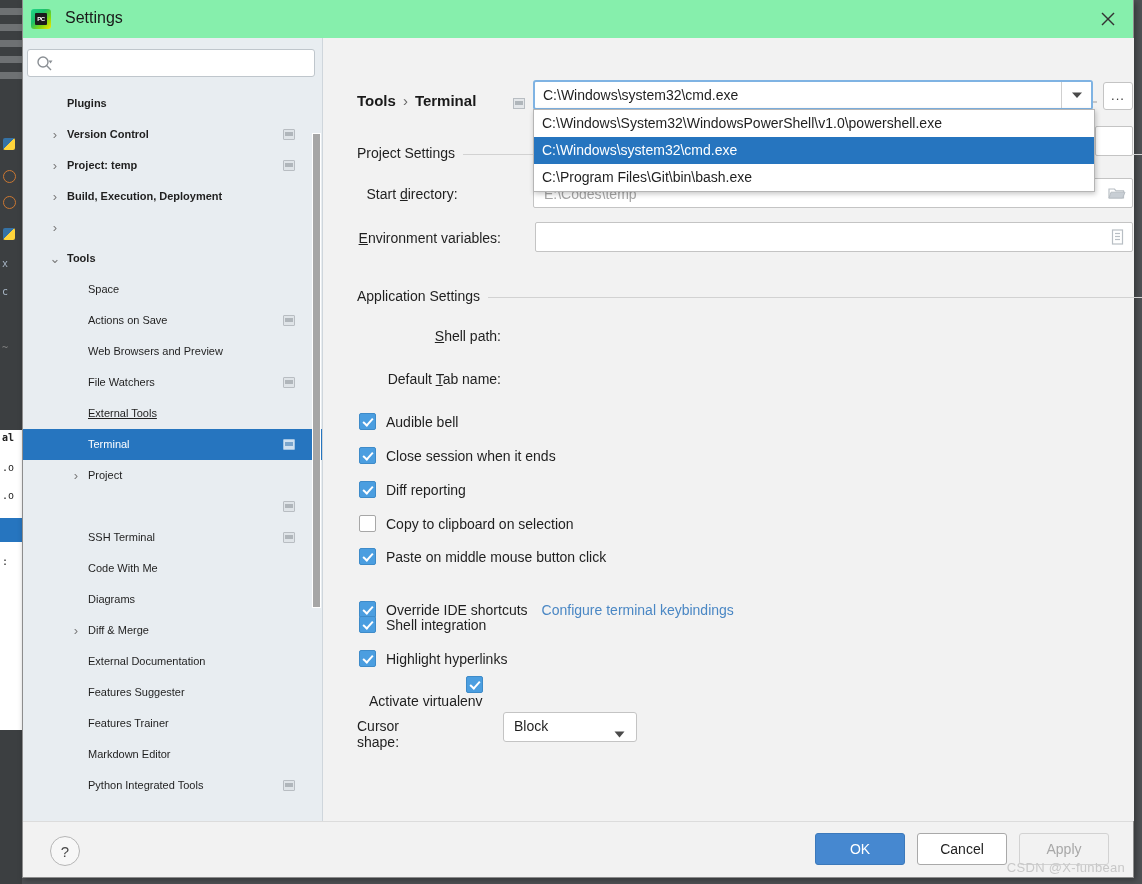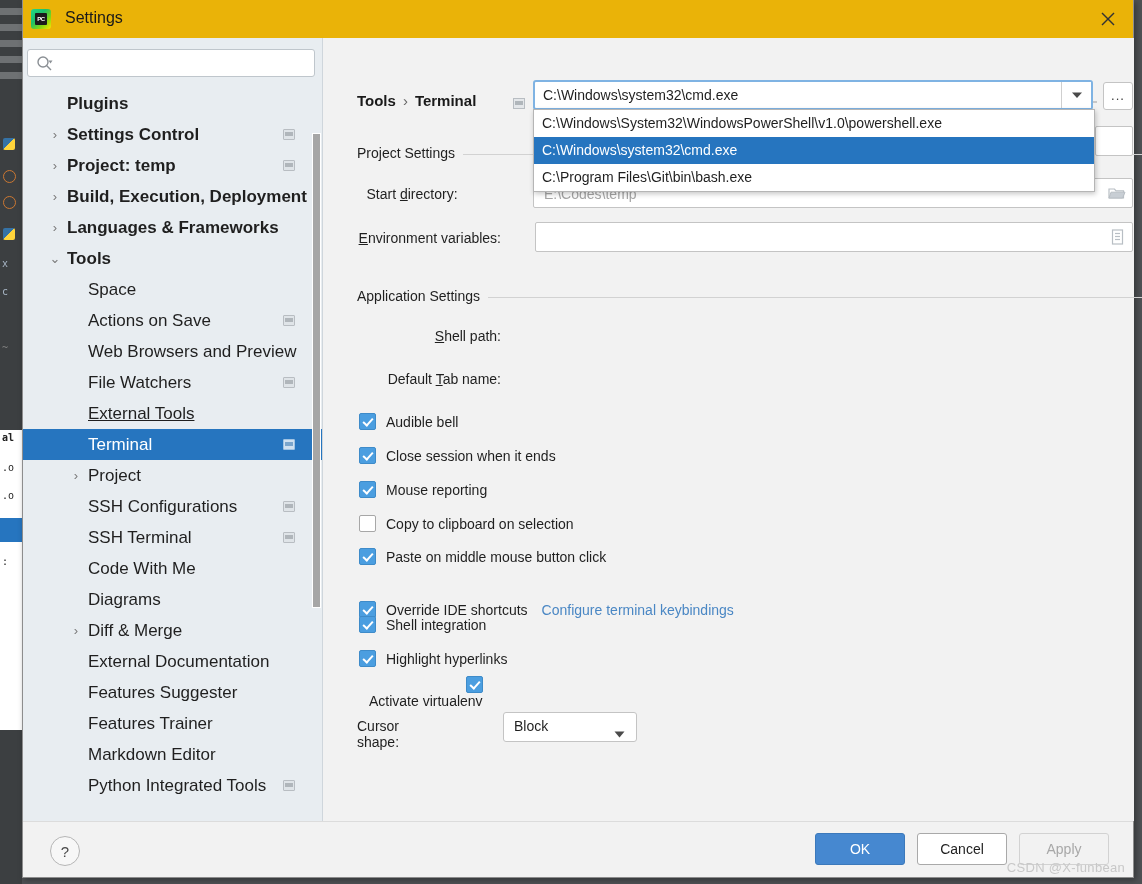--- a/index.html
+++ b/index.html
@@ -22,21 +22,21 @@
 
   
   #dialog{
     position:absolute;left:22px;top:0;width:1112px;height:878px;
     background:#f2f2f2;border:1px solid #8d8d8d;border-top:none;
     box-shadow:2px 2px 6px rgba(0,0,0,.35);
     box-sizing:border-box;
   }
   #titlebar{
     position:absolute;left:0;top:0;width:100%;height:46px;
-    background:#eab308;border-bottom:1px solid #dcdcdc;box-sizing:border-box;
+    background:#86efac;border-bottom:1px solid #dcdcdc;box-sizing:border-box;
   }
   #app-logo{
     position:absolute;left:8px;top:9px;width:20px;height:20px;border-radius:3px;
     background:linear-gradient(135deg,#21d789 0%,#1ec06a 38%,#87d80f 70%,#ffe500 100%);
     display:flex;align-items:center;justify-content:center;
   }
   #app-logo .inner{width:12px;height:12px;background:#1b1b1b;border-radius:1px;
     color:#fff;font-size:6px;font-weight:bold;display:flex;align-items:center;justify-content:center;
     font-family:"Liberation Sans",sans-serif;letter-spacing:-.5px;}
   #win-title{position:absolute;left:42px;top:9px;font-size:16px;color:#1a1a1a;}
@@ -59,21 +59,21 @@
   #search-input{
     position:absolute;left:34px;top:0;width:248px;height:26px;border:none;outline:none;
     background:transparent;font-family:"Liberation Sans",sans-serif;font-size:13px;
   }
   #tree{position:absolute;left:0;top:50px;width:299px;height:733px;overflow:hidden;}
   .tnode{
     position:relative;height:31px;line-height:31px;box-sizing:border-box;
     white-space:nowrap;cursor:default;
   }
   .tnode .arrow{position:absolute;width:14px;text-align:center;color:#7a7a7a;font-size:13px;}
-  .tnode .tlabel{position:absolute;font-size:17px;}
+  .tnode .tlabel{position:absolute;font-size:11px;}
   .tnode.bold .tlabel{font-weight:bold;}
   .tnode.selected{background:#2675bf;}
   .tnode.selected .tlabel{color:#ffffff;}
   .mod-badge{
     position:absolute;right:27px;top:10px;width:12px;height:11px;
     border:1px solid #b8bdc2;background:#dfe4e8;box-sizing:border-box;border-radius:1px;
   }
   .mod-badge i{display:block;margin:2px 1px 0 1px;height:4px;background:#b0b6bb;}
   .tnode.selected .mod-badge{border-color:#9fc3e3;background:#cfe0f0;}
   .tnode.selected .mod-badge i{background:#7aa5cc;}
@@ -229,39 +229,38 @@
       <input id="search-input" type="text" placeholder="" style="">
     </div>
 
     <div id="tree">
       <div id="tree-nodes">
           <div class="tnode bold">
             <span class="tlabel" style="left: 44px;">Plugins</span>
           </div>
           <div class="tnode bold">
             <span class="arrow" style="left: 25px;">›</span>
-            <span class="tlabel" style="left: 44px;">Settings Control</span>
+            <span class="tlabel" style="left: 44px;">Version Control</span>
             <span class="mod-badge">
               <i></i>
             </span>
           </div>
           <div class="tnode bold">
             <span class="arrow" style="left: 25px;">›</span>
             <span class="tlabel" style="left: 44px;">Project: temp</span>
             <span class="mod-badge">
               <i></i>
             </span>
           </div>
           <div class="tnode bold">
             <span class="arrow" style="left: 25px;">›</span>
             <span class="tlabel" style="left: 44px;">Build, Execution, Deployment</span>
           </div>
           <div class="tnode bold">
             <span class="arrow" style="left: 25px;">›</span>
-            <span class="tlabel" style="left: 44px;">Languages &amp; Frameworks</span>
           </div>
           <div class="tnode bold">
             <span class="arrow" style="left: 25px;">⌄</span>
             <span class="tlabel" style="left: 44px;">Tools</span>
           </div>
           <div class="tnode">
             <span class="tlabel" style="left: 65px;">Space</span>
           </div>
           <div class="tnode">
             <span class="tlabel" style="left: 65px;">Actions on Save</span>
@@ -285,21 +284,20 @@
             <span class="tlabel" style="left: 65px;">Terminal</span>
             <span class="mod-badge">
               <i></i>
             </span>
           </div>
           <div class="tnode">
             <span class="arrow" style="left: 46px;">›</span>
             <span class="tlabel" style="left: 65px;">Project</span>
           </div>
           <div class="tnode">
-            <span class="tlabel" style="left: 65px;">SSH Configurations</span>
             <span class="mod-badge">
               <i></i>
             </span>
           </div>
           <div class="tnode">
             <span class="tlabel" style="left: 65px;">SSH Terminal</span>
             <span class="mod-badge">
               <i></i>
             </span>
           </div>
@@ -429,21 +427,21 @@
         <div class="cbrow" style="top: 368px;">
           <span class="cbox on"></span>
           <span class="cblabel">Audible bell</span>
         </div>
         <div class="cbrow" style="top: 402px;">
           <span class="cbox on"></span>
           <span class="cblabel">Close session when it ends</span>
         </div>
         <div class="cbrow" style="top: 436px;">
           <span class="cbox on"></span>
-          <span class="cblabel">Mouse reporting</span>
+          <span class="cblabel">Diff reporting</span>
         </div>
         <div class="cbrow" style="top: 470px;">
           <span class="cbox"></span>
           <span class="cblabel">Copy to clipboard on selection</span>
         </div>
         <div class="cbrow" style="top: 503px;">
           <span class="cbox on"></span>
           <span class="cblabel">Paste on middle mouse button click</span>
         </div>
         <div class="cbrow" style="top: 556px;">

